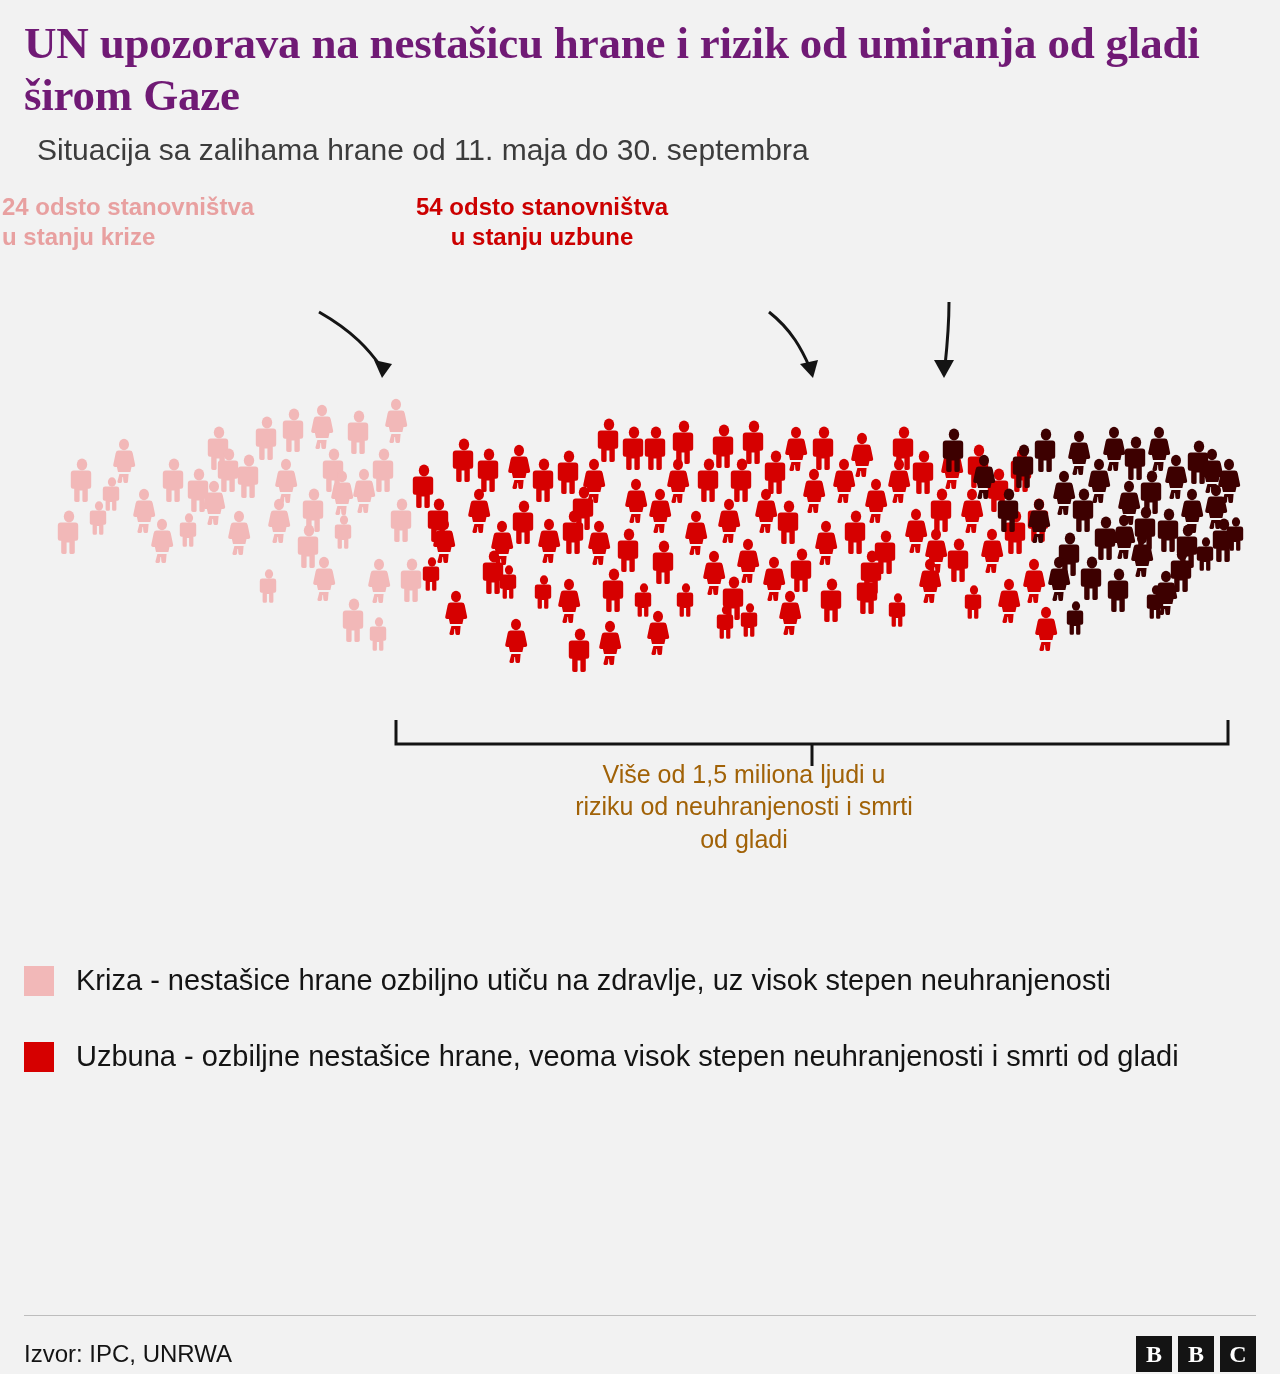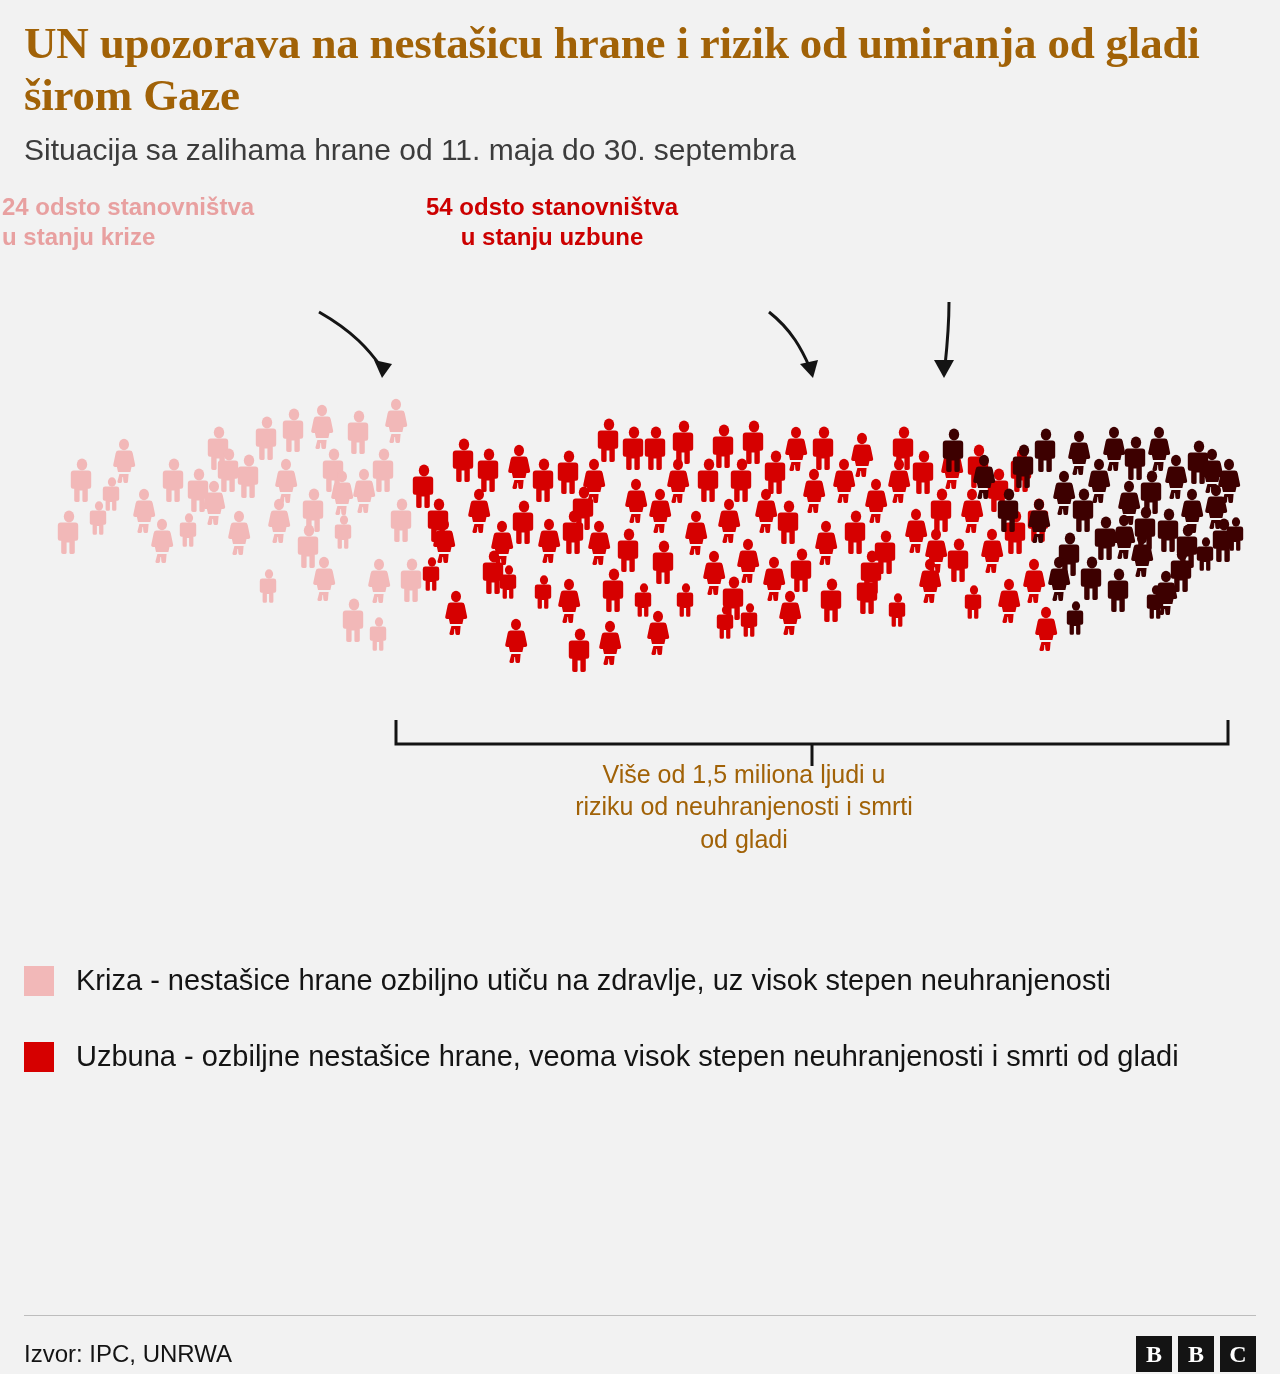--- a/index.html
+++ b/index.html
@@ -22,46 +22,46 @@
     box-sizing: border-box;
     padding: 0 24px;
   }
   h1.title {
     font-family: "Liberation Serif", serif;
     font-weight: bold;
     font-size: 45px;
     line-height: 1.15;
     margin: 18px 0 0 0;
     letter-spacing: -0.2px;
-    color: #a16207;
+    color: #701a75;
   }
   .subtitle {
     font-size: 30px;
     line-height: 1.2;
-    margin: 10px 0 0 0;
+    margin: 10px 0 0 13px;
     color: #3c3c3c;
     font-weight: 400;
   }
 
   
   .figure {
     position: relative;
     width: 1232px;
     height: 740px;
     margin-top: 14px;
   }
   .annot {
     position: absolute;
     font-size: 24px;
     font-weight: bold;
     line-height: 1.25;
     white-space: pre-line;
   }
   .annot.crisis { color: #e8a0a0; left: -22px; top: 10px; }
-  .annot.emergency { color: #cc0000; left: 402px; top: 10px; text-align: center; }
+  .annot.emergency { color: #cc0000; left: 392px; top: 10px; text-align: center; }
   .annot.catastrophe { color: #770000; left: 855px; top: -28px; text-align: center; }
 
   .people-svg { position: absolute; left: 0; top: 0; }
   .bracket-svg { position: absolute; left: 0; top: 0; }
 
   .bracket-label {
     position: absolute;
     left: 520px;
     top: 576px;
     width: 400px;

